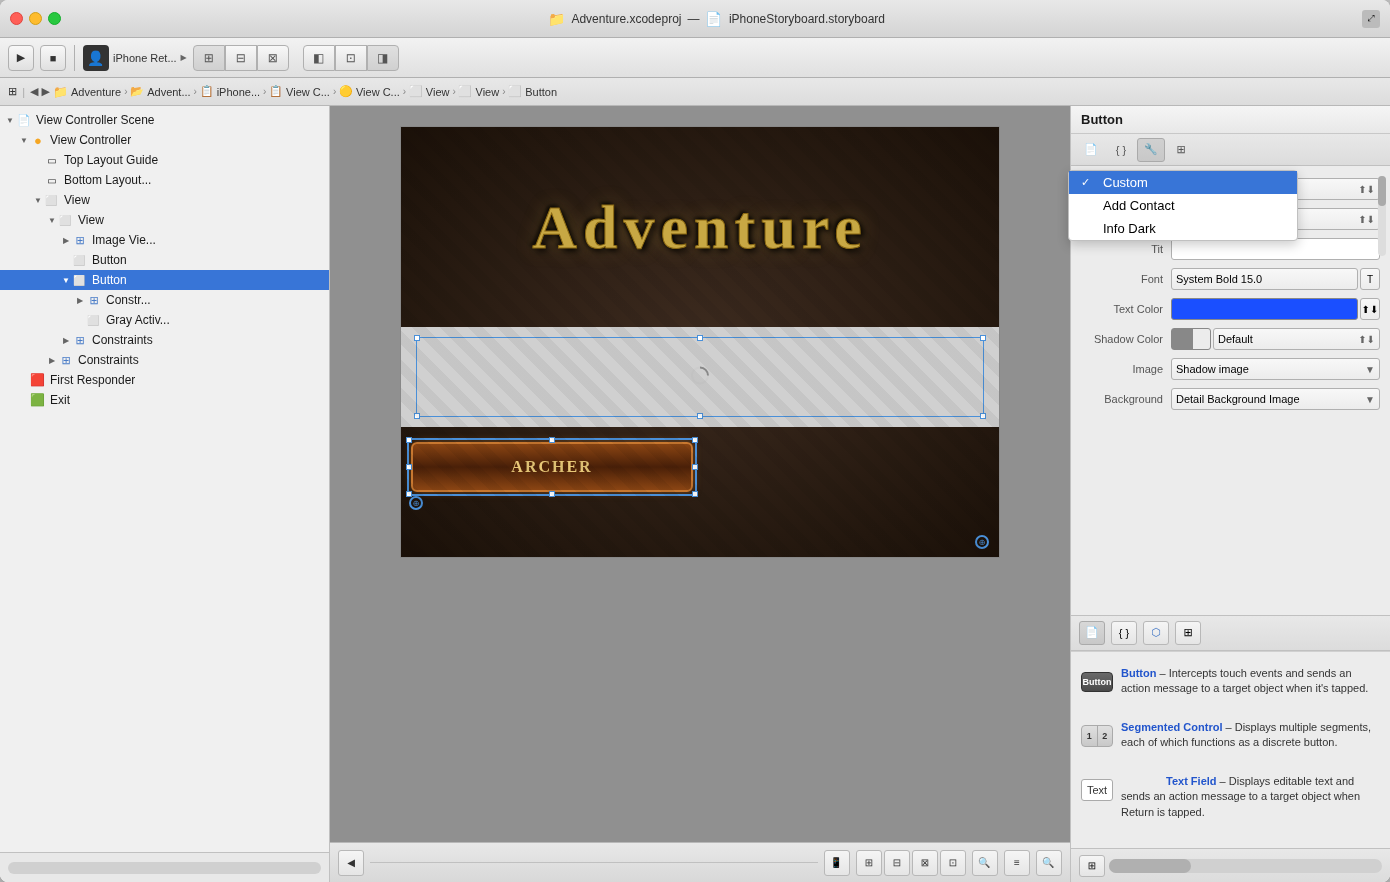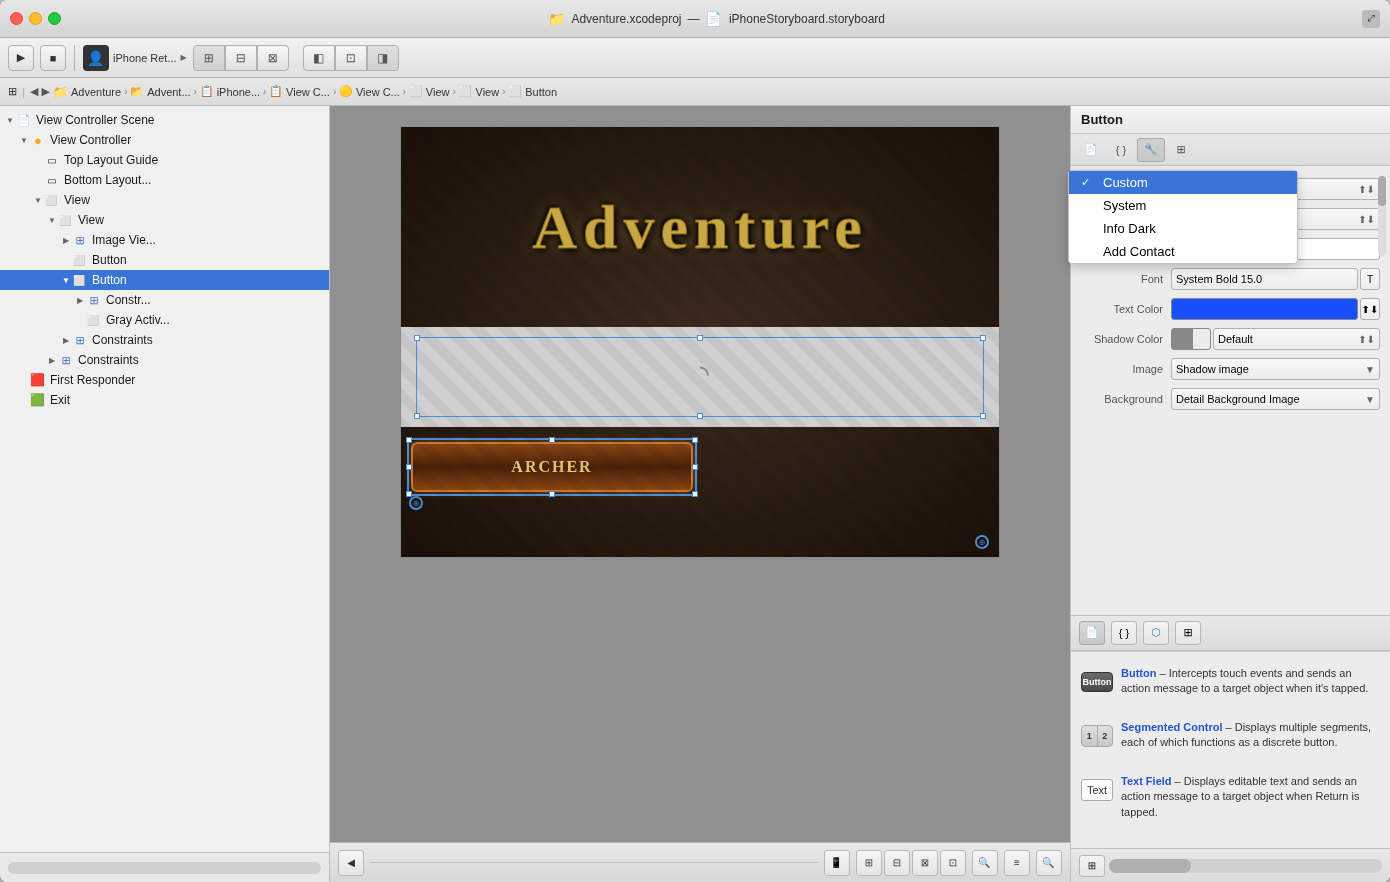--- a/index.html
+++ b/index.html
@@ -534,21 +534,21 @@
           </div>
         </div>
 
         <div class="desc-item">
           <div class="desc-icon">
             <div class="desc-icon-text">
               <span>Text</span>
             </div>
           </div>
           <div class="desc-text">
-            <span style="font-weight:bold;color:#2255cc;">Text Field</span><span> – Displays editable text and sends an action message to a target object when Return is tapped.</span>
+            <span style="font-weight:bold;color:#2255cc;margin-left:45px;">Text Field</span><span> – Displays editable text and sends an action message to a target object when Return is tapped.</span>
           </div>
         </div>
       </div>
 
       <div class="inspector-bottom">
         <div style="width:26px;height:22px;background:linear-gradient(180deg,#f5f5f5,#e5e5e5);border:1px solid #b8b8b8;border-radius:3px;display:flex;align-items:center;justify-content:center;font-size:10px;cursor:pointer;">⊞</div>
         <div style="flex:1;height:14px;background:#d0d0d0;border-radius:7px;">
           <div style="width:30%;height:14px;background:#b0b0b0;border-radius:7px;"></div>
         </div>
       </div>
@@ -557,25 +557,21 @@
 
   </div>
 
   <div class="dropdown-overlay">
     <div class="dd-item selected">
       <span class="dd-check">✓</span>
       <span>Custom</span>
     </div>
     <div class="dd-item">
       <span class="dd-check"></span>
-      <span>System</span>
+      <span>Add Contact</span>
     </div>
     <div class="dd-item">
       <span class="dd-check"></span>
       <span>Info Dark</span>
     </div>
-    <div class="dd-item">
-      <span class="dd-check"></span>
-      <span>Add Contact</span>
-    </div>
   </div>
 
 </div>
 
 </body></html>

